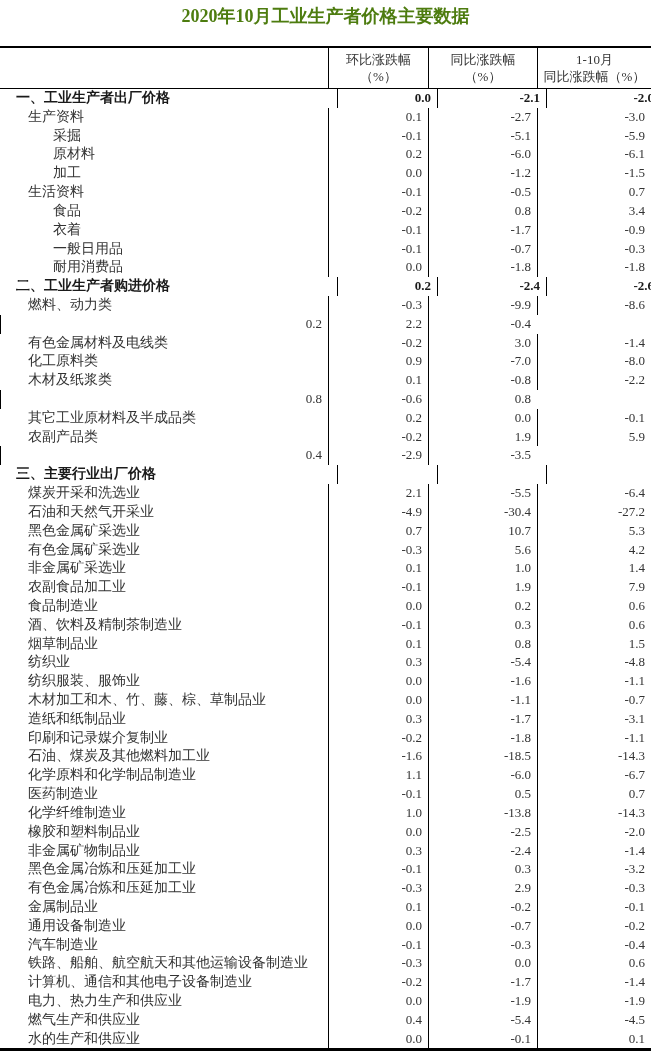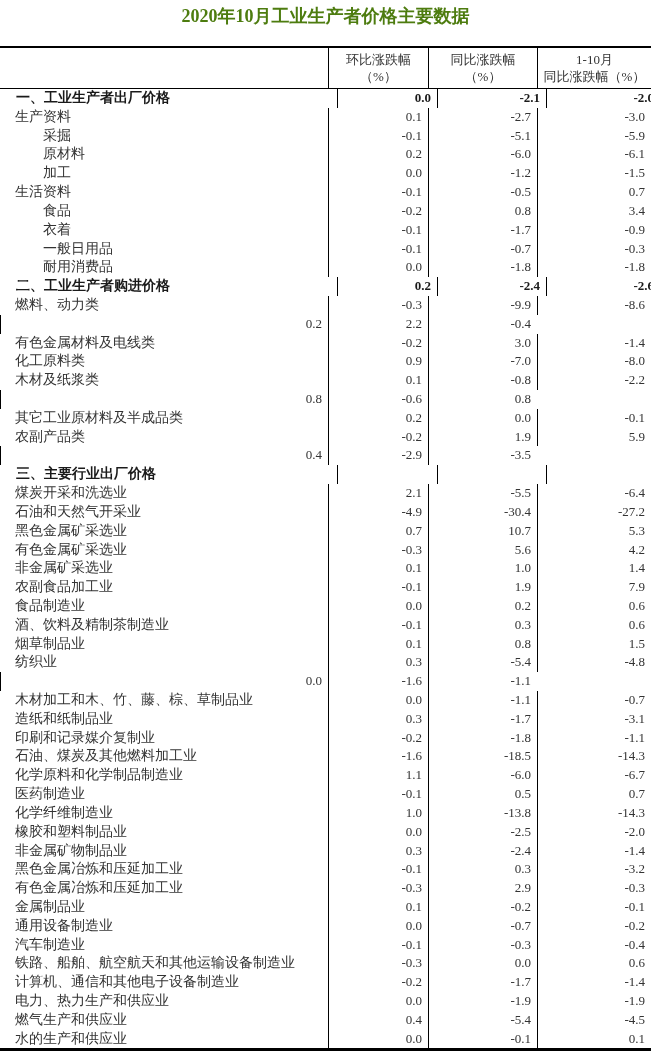--- a/index.html
+++ b/index.html
@@ -56,22 +56,22 @@
     height: 18.82px;
     line-height: 18.82px;
   }
   .cell-label {
     font-size: 14px;
     white-space: nowrap;
     overflow: hidden;
     box-sizing: border-box;
   }
   .lv0 { padding-left: 7px; }
-  .lv1 { padding-left: 15px; }
-  .lv2 { padding-left: 43px; }
+  .lv1 { padding-left: 28px; }
+  .lv2 { padding-left: 43px; margin-left: 10px; }
   .cell-num {
     border-left: 1px solid #000000;
     text-align: right;
     padding-right: 6px;
     font-size: 13px;
     box-sizing: border-box;
   }
   .bold { font-weight: bold; color: #1a1a1a; padding-left: 9px; }
 </style>
 </head>
@@ -277,20 +277,21 @@
           <div class="cell-num">0.8</div>
           <div class="cell-num">1.5</div>
         </div>
         <div class="trow tbody-row">
           <div class="cell-label lv1">纺织业</div>
           <div class="cell-num">0.3</div>
           <div class="cell-num">-5.4</div>
           <div class="cell-num">-4.8</div>
         </div>
         <div class="trow tbody-row">
+          <div class="cell-label lv1">纺织服装、服饰业</div>
           <div class="cell-num">0.0</div>
           <div class="cell-num">-1.6</div>
           <div class="cell-num">-1.1</div>
         </div>
         <div class="trow tbody-row">
           <div class="cell-label lv1">木材加工和木、竹、藤、棕、草制品业</div>
           <div class="cell-num">0.0</div>
           <div class="cell-num">-1.1</div>
           <div class="cell-num">-0.7</div>
         </div>

